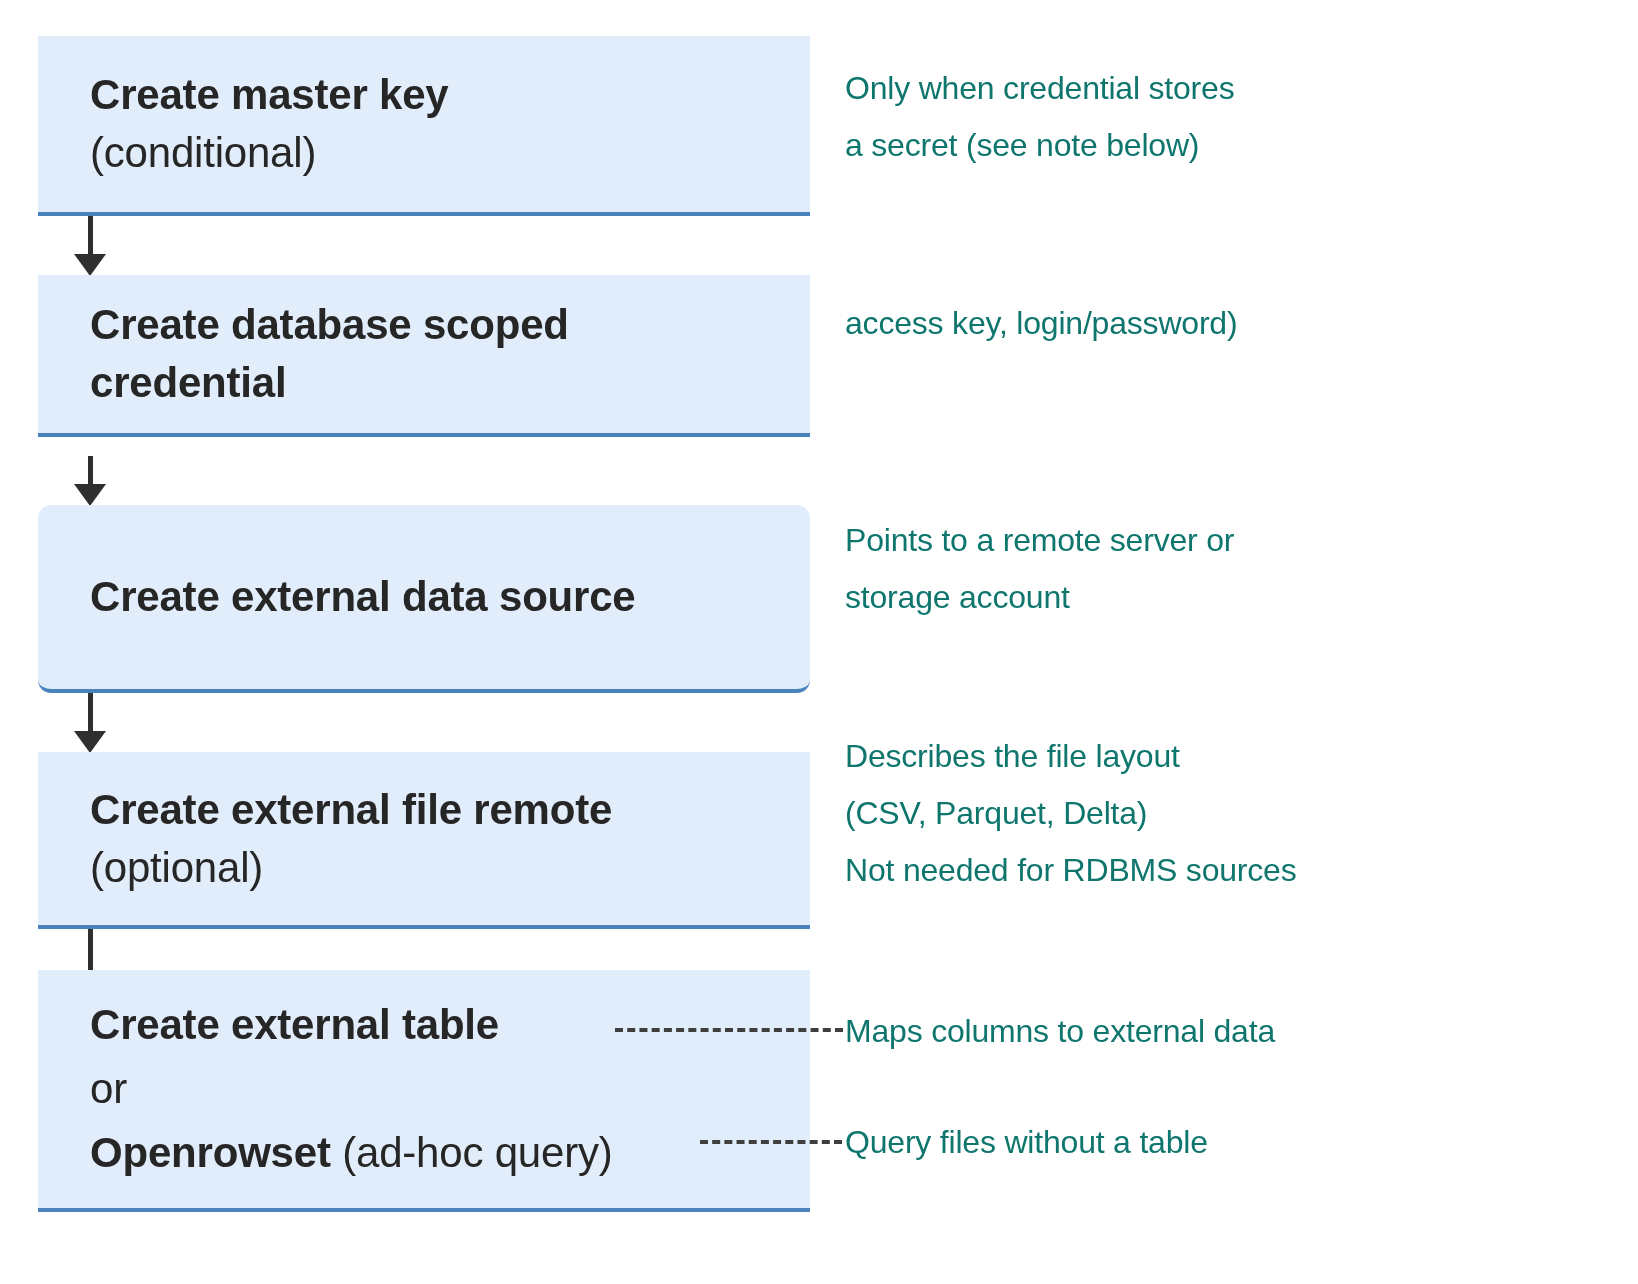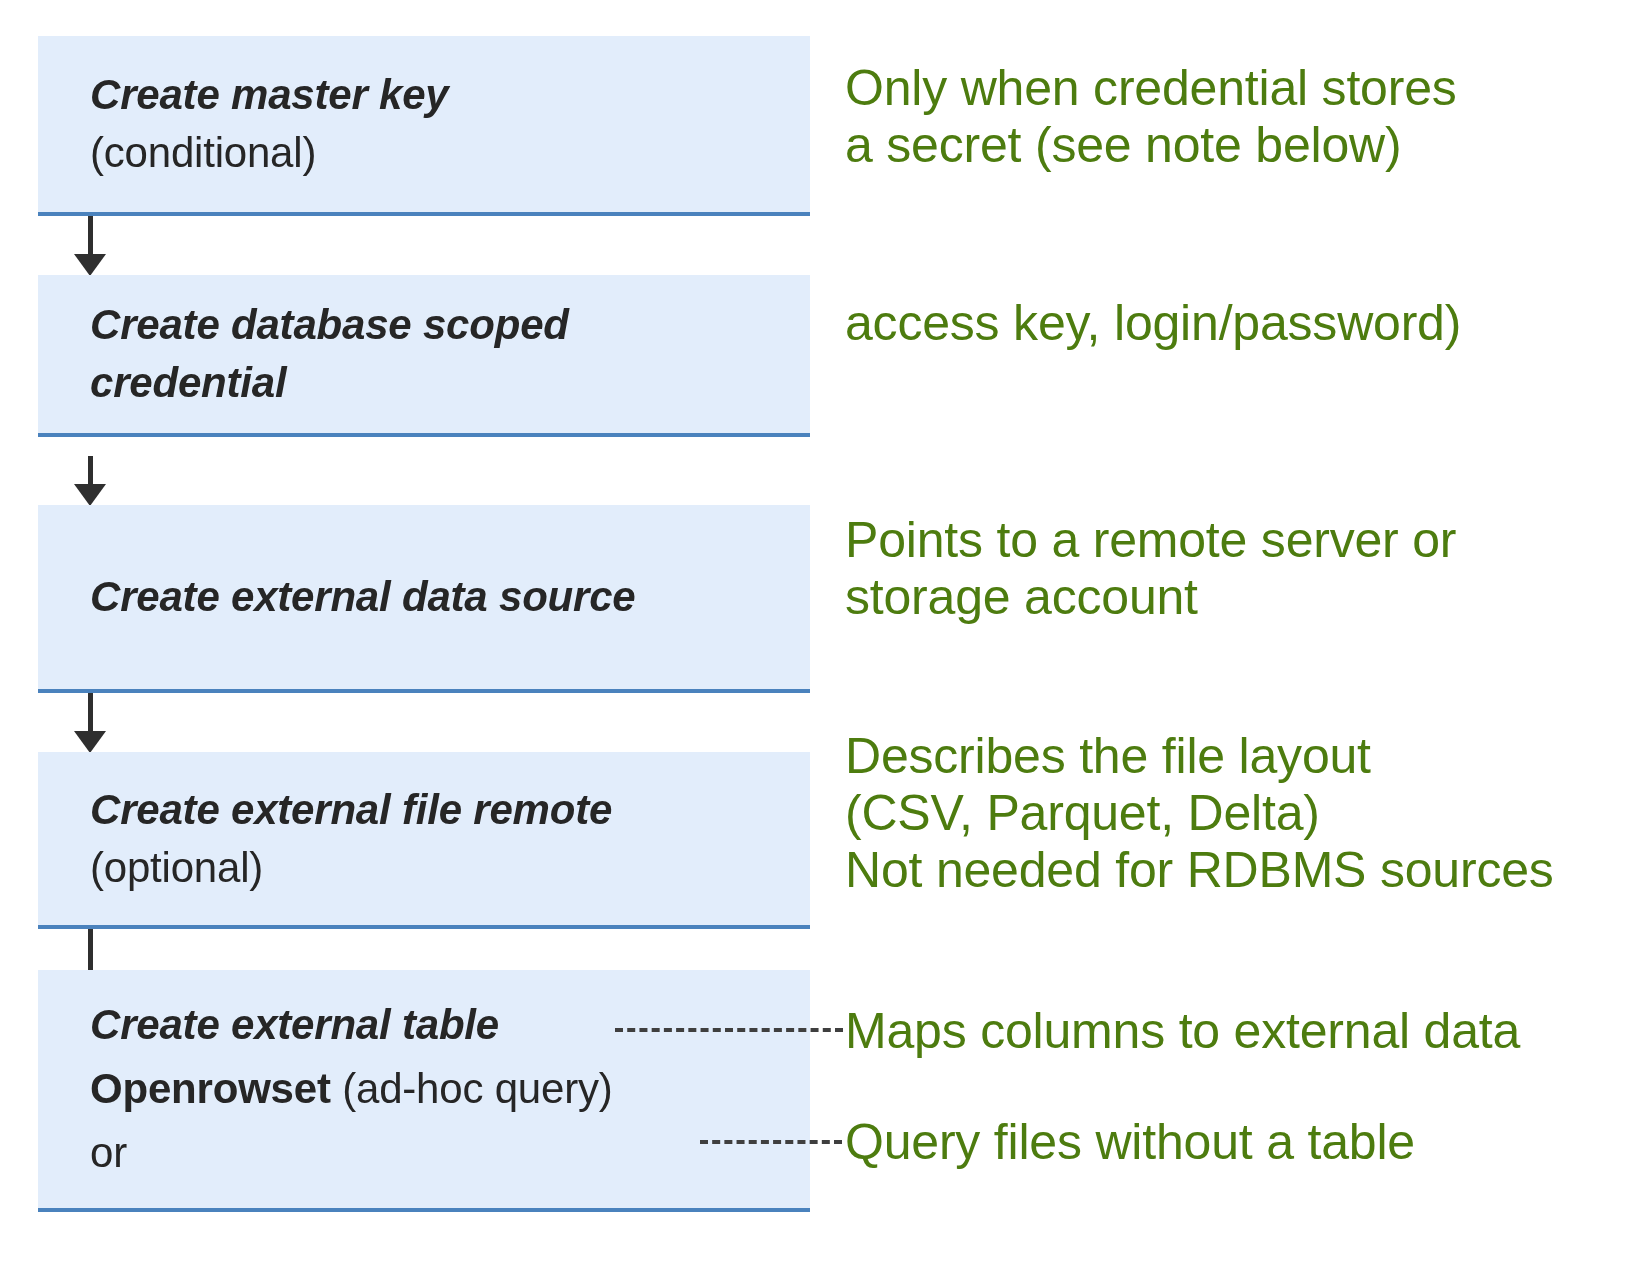--- a/index.html
+++ b/index.html
@@ -38,30 +38,29 @@
     padding-right: 16px;
   }
   .box-line {
     font-size: 42px;
     line-height: 58px;
     letter-spacing: -0.2px;
     white-space: nowrap;
   }
   .box-line.bold {
     font-weight: bold;
-    font-style: italic;
   }
   .box-line.normal {
     font-weight: normal;
   }
 
   
   #box-1 { top: 36px;   height: 180px; }
   #box-2 { top: 275px;  height: 162px; }
-  #box-3 { top: 505px;  height: 188px; }
+  #box-3 { top: 505px;  height: 188px; border-radius: 13px; }
   #box-4 { top: 752px;  height: 177px; }
   #box-5 { top: 970px; height: 242px; }
 
   
   #box-5 .box-lines { padding-left: 52px; }
   #box-5 .box-line { line-height: 64px; }
 
   
   .arrow {
     position: absolute;
@@ -107,24 +106,24 @@
     height: 0;
     border-top: 4px dashed #3f3f3f;
   }
   #leader-1 { left: 615px; width: 228px; top: 1028px; }
   #leader-2 { left: 700px; width: 142px; top: 1140px; }
 
   
   .desc {
     position: absolute;
     left: 845px;
-    font-size: 50px;
+    font-size: 32px;
     line-height: 57px;
     font-weight: normal;
-    color: #4d7c0f;
+    color: #0f766e;
     white-space: nowrap;
     letter-spacing: -0.2px;
   }
   #desc-1 { top: 60px; }
   #desc-2 { top: 295px; }
   #desc-3 { top: 512px; }
   #desc-4 { top: 728px; }
   #desc-5 { top: 1003px; }
   #desc-6 { top: 1114px; }
 </style>
@@ -176,22 +175,22 @@
   </div>
 
   <div class="arrow" id="arrow-4">
     <div class="stem"></div>
     <div class="head"></div>
   </div>
 
   <div class="flow-box" id="box-5">
     <div class="box-lines">
       <div class="box-line bold">Create external table</div>
+      <div class="box-line normal">or</div>
       <div class="box-line normal"><span style="font-weight:bold;">Openrowset</span><span> (ad-hoc query)</span></div>
-      <div class="box-line normal">or</div>
     </div>
   </div>
 
   <div class="leader" id="leader-1"></div>
   <div class="leader" id="leader-2"></div>
 
   <div class="desc" id="desc-1">
     <div>Only when credential stores</div>
     <div>a secret (see note below)</div>
   </div>

